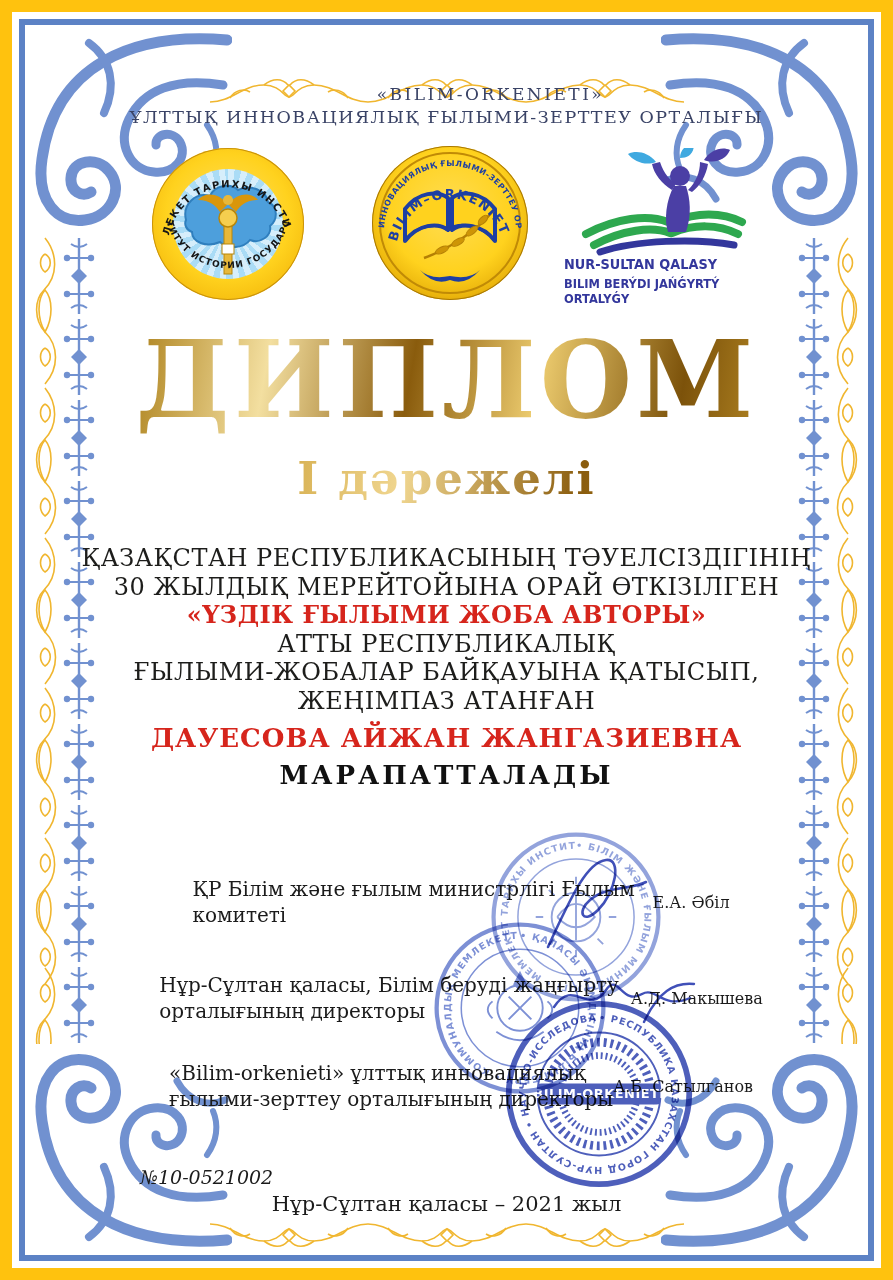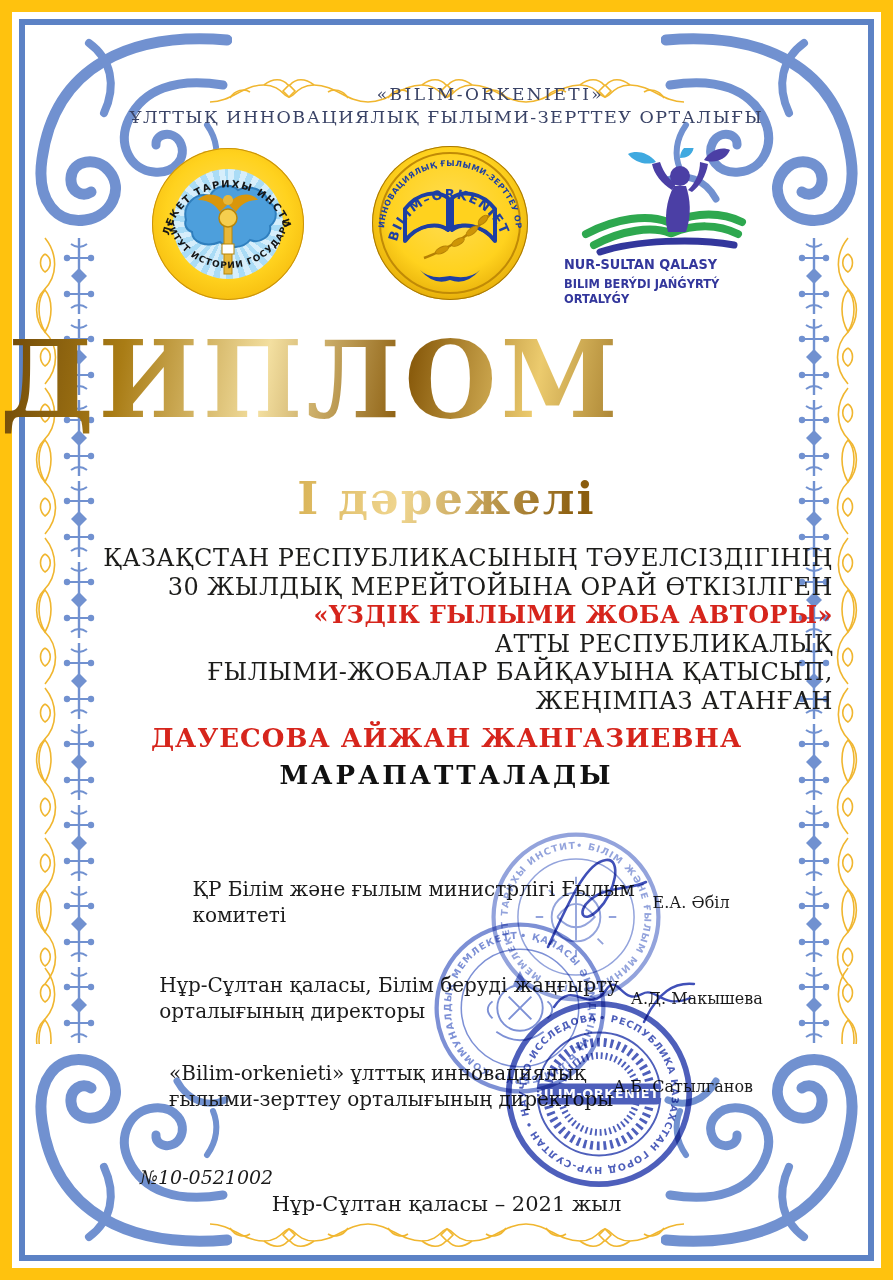--- a/index.html
+++ b/index.html
@@ -41,31 +41,31 @@
   .logo2 svg{position:absolute;inset:0;}
   .logo3{position:absolute;left:556px;top:2px;width:214px;height:154px;}
   .logo3 svg{position:absolute;inset:0;}
   .logo3-t1{position:absolute;left:8px;top:108px;width:100%;
             font-family:"DejaVu Sans","Liberation Sans",sans-serif;font-weight:bold;
             font-size:14px;color:#33379C;letter-spacing:0;transform:scaleX(.92);transform-origin:left;}
   .logo3-t2{position:absolute;left:8px;top:128px;width:100%;
             font-family:"DejaVu Sans","Liberation Sans",sans-serif;font-weight:bold;
             font-size:13px;color:#33379C;transform:scaleX(.88);transform-origin:left;}
   
-  .title-main{position:absolute;top:322px;left:0;width:100%;
+  .title-main{position:absolute;top:322px;left:0;width:100%;text-align:center;
       font-size:106px;font-weight:bold;letter-spacing:4px;line-height:1.1;
       background:linear-gradient(100deg,#6d4708 0%,#a97c15 14%,#f3dfa0 30%,#8a5c0d 46%,#eccb6e 60%,#7c520a 76%,#c99b2e 90%,#6d4708 100%);
       -webkit-background-clip:text;background-clip:text;color:transparent;
       text-shadow:none;text-decoration:underline;}
-  .title-degree{position:absolute;top:472px;left:0;width:100%;text-align:center;
+  .title-degree{position:absolute;top:452px;left:0;width:100%;text-align:center;
       font-size:45px;font-weight:bold;letter-spacing:2px;
       background:linear-gradient(100deg,#7c520a 0%,#c99b2e 25%,#f0d690 45%,#8a5c0d 65%,#c99b2e 85%,#7c520a 100%);
       -webkit-background-clip:text;background-clip:text;color:transparent;}
   
-  .bodytext{position:absolute;top:544px;left:60px;width:773px;text-align:right;
+  .bodytext{position:absolute;top:544px;left:60px;width:773px;text-align:center;
       font-size:24px;line-height:28.5px;color:#1d1d1b;letter-spacing:.5px;}
   .bodytext .accent{color:#D6251C;font-weight:bold;}
   .recipient{position:absolute;top:723px;left:0;width:100%;text-align:center;
       font-size:26px;font-weight:bold;color:#D6251C;letter-spacing:1px;}
   .awardword{position:absolute;top:760px;left:0;width:100%;text-align:center;
       font-size:26px;font-weight:bold;color:#111;letter-spacing:3px;}
   
   .sigrow{position:absolute;left:138px;width:646px;display:flex;justify-content:center;align-items:center;}
   .sigrow .lbl{font-size:20px;line-height:26px;color:#1b1b1b;max-width:460px;}
   .sigrow .nm{font-size:16px;color:#1b1b1b;white-space:nowrap;}

